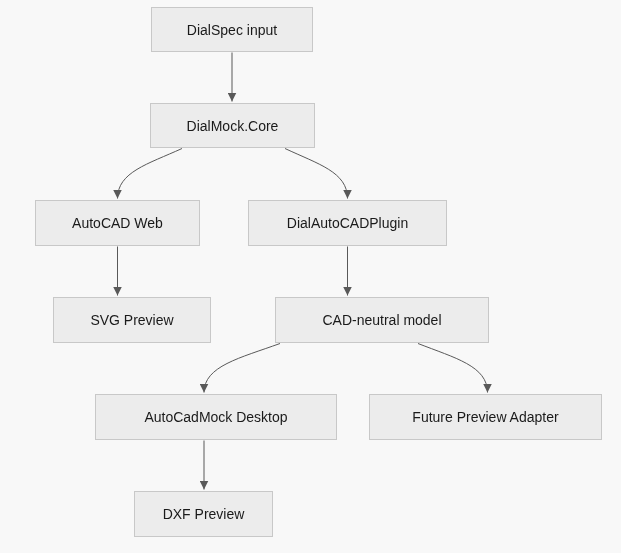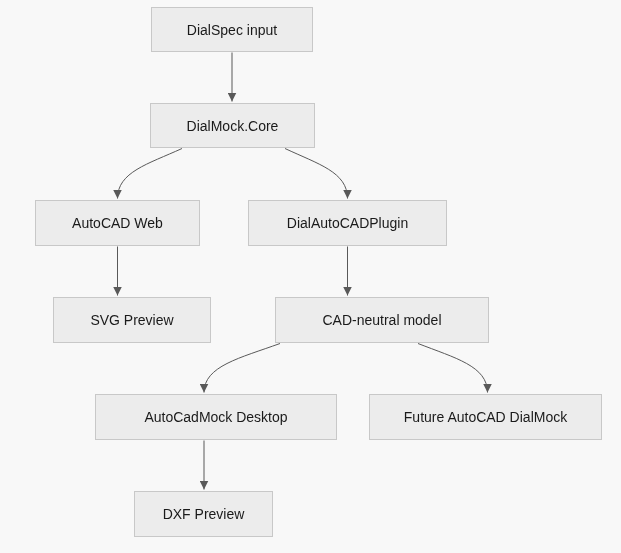--- a/index.html
+++ b/index.html
@@ -64,17 +64,17 @@
   <div class="node" style="left:35px;top:200px;width:165px;height:46px;">AutoCAD Web</div>
 
   <div class="node" style="left:248px;top:200px;width:199px;height:46px;">DialAutoCADPlugin</div>
 
   <div class="node" style="left:53px;top:297px;width:158px;height:46px;">SVG Preview</div>
 
   <div class="node" style="left:239px;top:297px;width:214px;height:46px;margin-left:36px;">CAD-neutral model</div>
 
   <div class="node" style="left:95px;top:394px;width:242px;height:46px;">AutoCadMock Desktop</div>
 
-  <div class="node" style="left:369px;top:394px;width:233px;height:46px;">Future AutoCAD DialMock</div>
+  <div class="node" style="left:369px;top:394px;width:233px;height:46px;">Future Preview Adapter</div>
 
   <div class="node" style="left:134px;top:491px;width:139px;height:46px;">DXF Preview</div>
 
 </div>
 
 </body></html>

